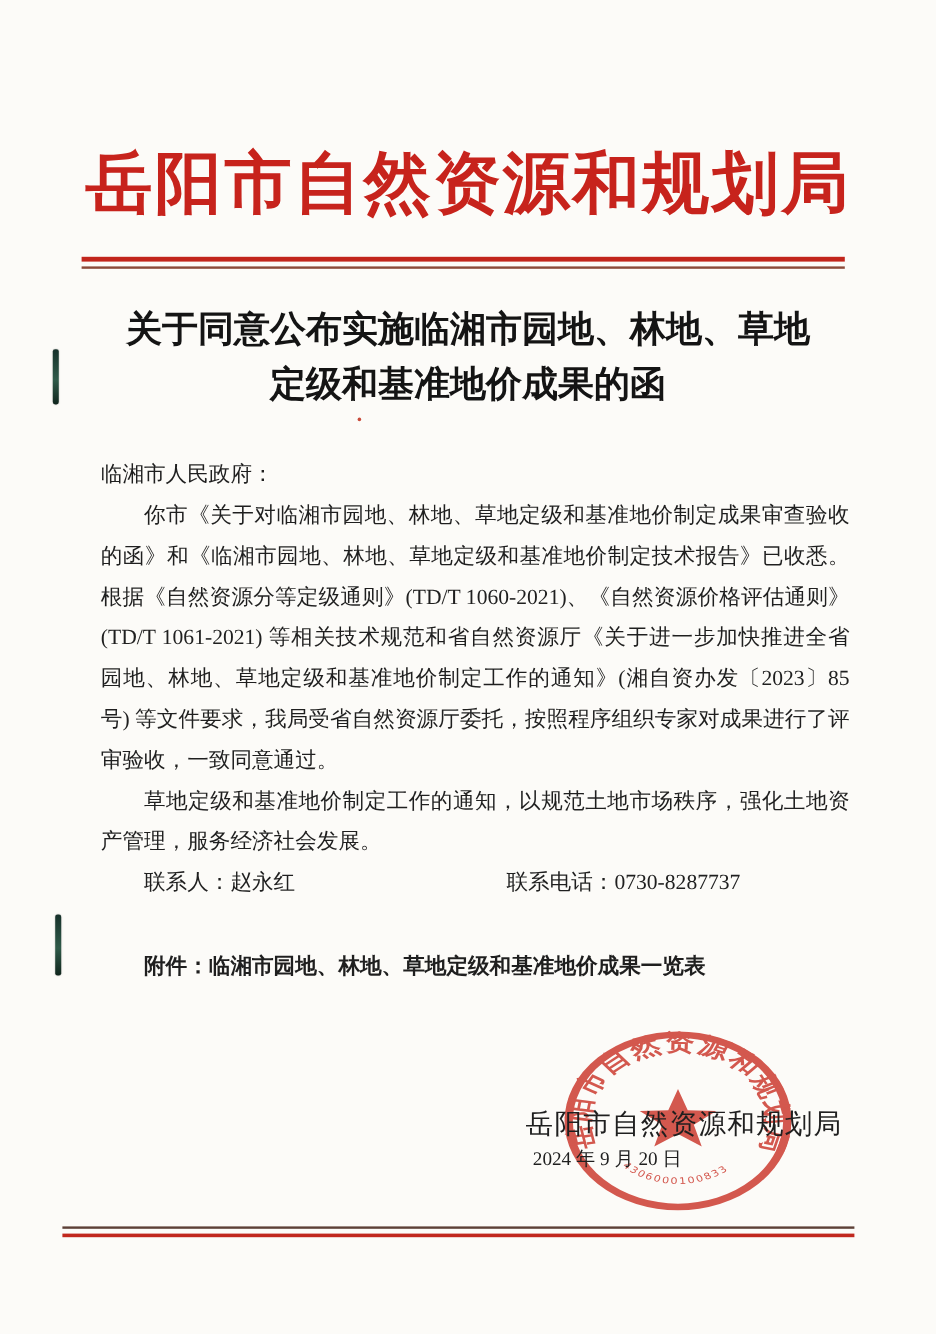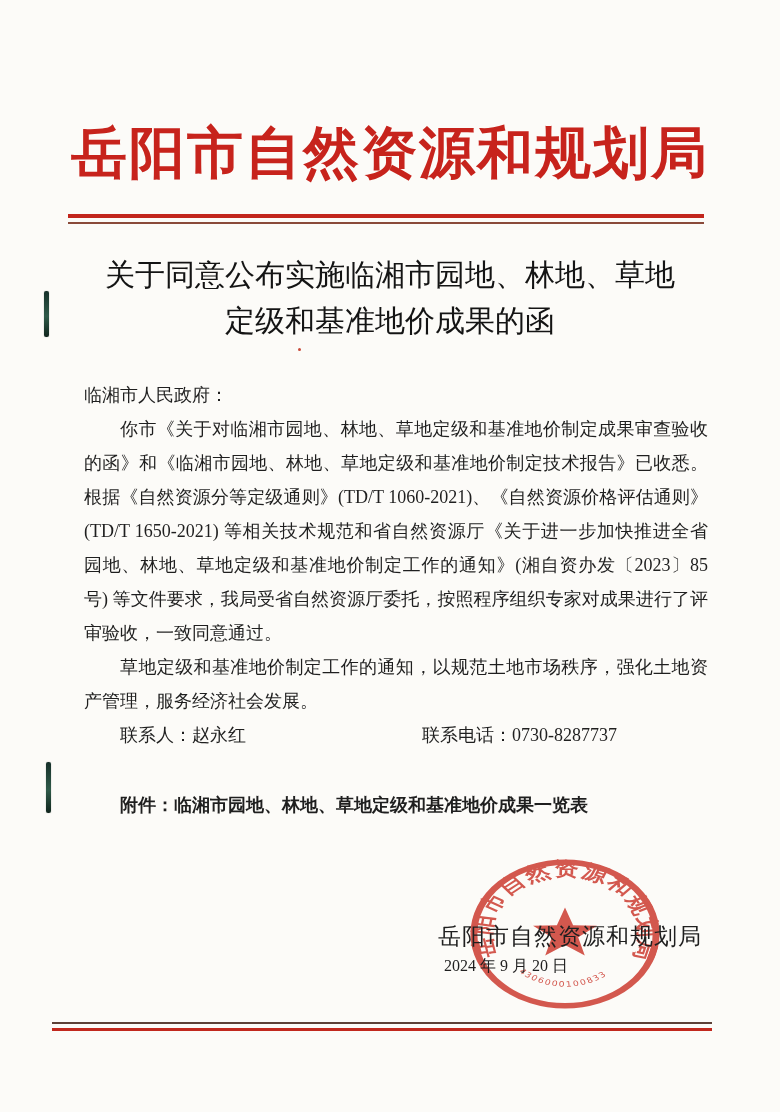--- a/index.html
+++ b/index.html
@@ -22,21 +22,21 @@
     white-space:nowrap;
   }
   .header-rule{position:absolute;top:214px;left:68px;width:636px;}
   .header-rule .hr-thick{height:4px;background:#c2251c;}
   .header-rule .hr-gap{height:4px;}
   .header-rule .hr-thin{height:2px;background:#8a4a3a;}
   
   .doc-title{
     position:absolute;top:252px;left:40px;width:700px;
     text-align:center;
-    font-size:30px;font-weight:normal;line-height:46px;
+    font-size:30px;font-weight:bold;line-height:46px;
     color:#141414;
   }
   .scan-speck{
     position:absolute;top:348px;left:298px;width:3px;height:3px;
     background:#c84a3a;border-radius:50%;
   }
   
   .doc-body{
     position:absolute;top:378px;left:84px;width:624px;
     font-size:18px;line-height:34px;
@@ -99,21 +99,21 @@
 
   <div class="doc-title">
     <div>关于同意公布实施临湘市园地、林地、草地</div>
     <div>定级和基准地价成果的函</div>
   </div>
 
   <div class="scan-speck"></div>
 
   <div class="doc-body">
     <p class="salutation">临湘市人民政府：</p>
-    <p class="para">你市《关于对临湘市园地、林地、草地定级和基准地价制定成果审查验收的函》和《临湘市园地、林地、草地定级和基准地价制定技术报告》已收悉。根据《自然资源分等定级通则》(TD/T 1060-2021)、《自然资源价格评估通则》(TD/T 1650-2021) 等相关技术规范和省自然资源厅《关于进一步加快推进全省园地、林地、草地定级和基准地价制定工作的通知》(湘自资办发〔2023〕85 号) 等文件要求，我局受省自然资源厅委托，按照程序组织专家对成果进行了评审验收，一致同意通过。</p>
+    <p class="para">你市《关于对临湘市园地、林地、草地定级和基准地价制定成果审查验收的函》和《临湘市园地、林地、草地定级和基准地价制定技术报告》已收悉。根据《自然资源分等定级通则》(TD/T 1060-2021)、《自然资源价格评估通则》(TD/T 1061-2021) 等相关技术规范和省自然资源厅《关于进一步加快推进全省园地、林地、草地定级和基准地价制定工作的通知》(湘自资办发〔2023〕85 号) 等文件要求，我局受省自然资源厅委托，按照程序组织专家对成果进行了评审验收，一致同意通过。</p>
     <p class="para">草地定级和基准地价制定工作的通知，以规范土地市场秩序，强化土地资产管理，服务经济社会发展。</p>
     <p class="contact-line">
       <span class="person">联系人：赵永红</span>
       <span class="phone">联系电话：0730-8287737</span>
     </p>
     <p class="attachment">附件：临湘市园地、林地、草地定级和基准地价成果一览表</p>
   </div>
 
   <svg class="seal" viewBox="0 0 200 200" preserveAspectRatio="none" aria-hidden="true">
     <defs>

